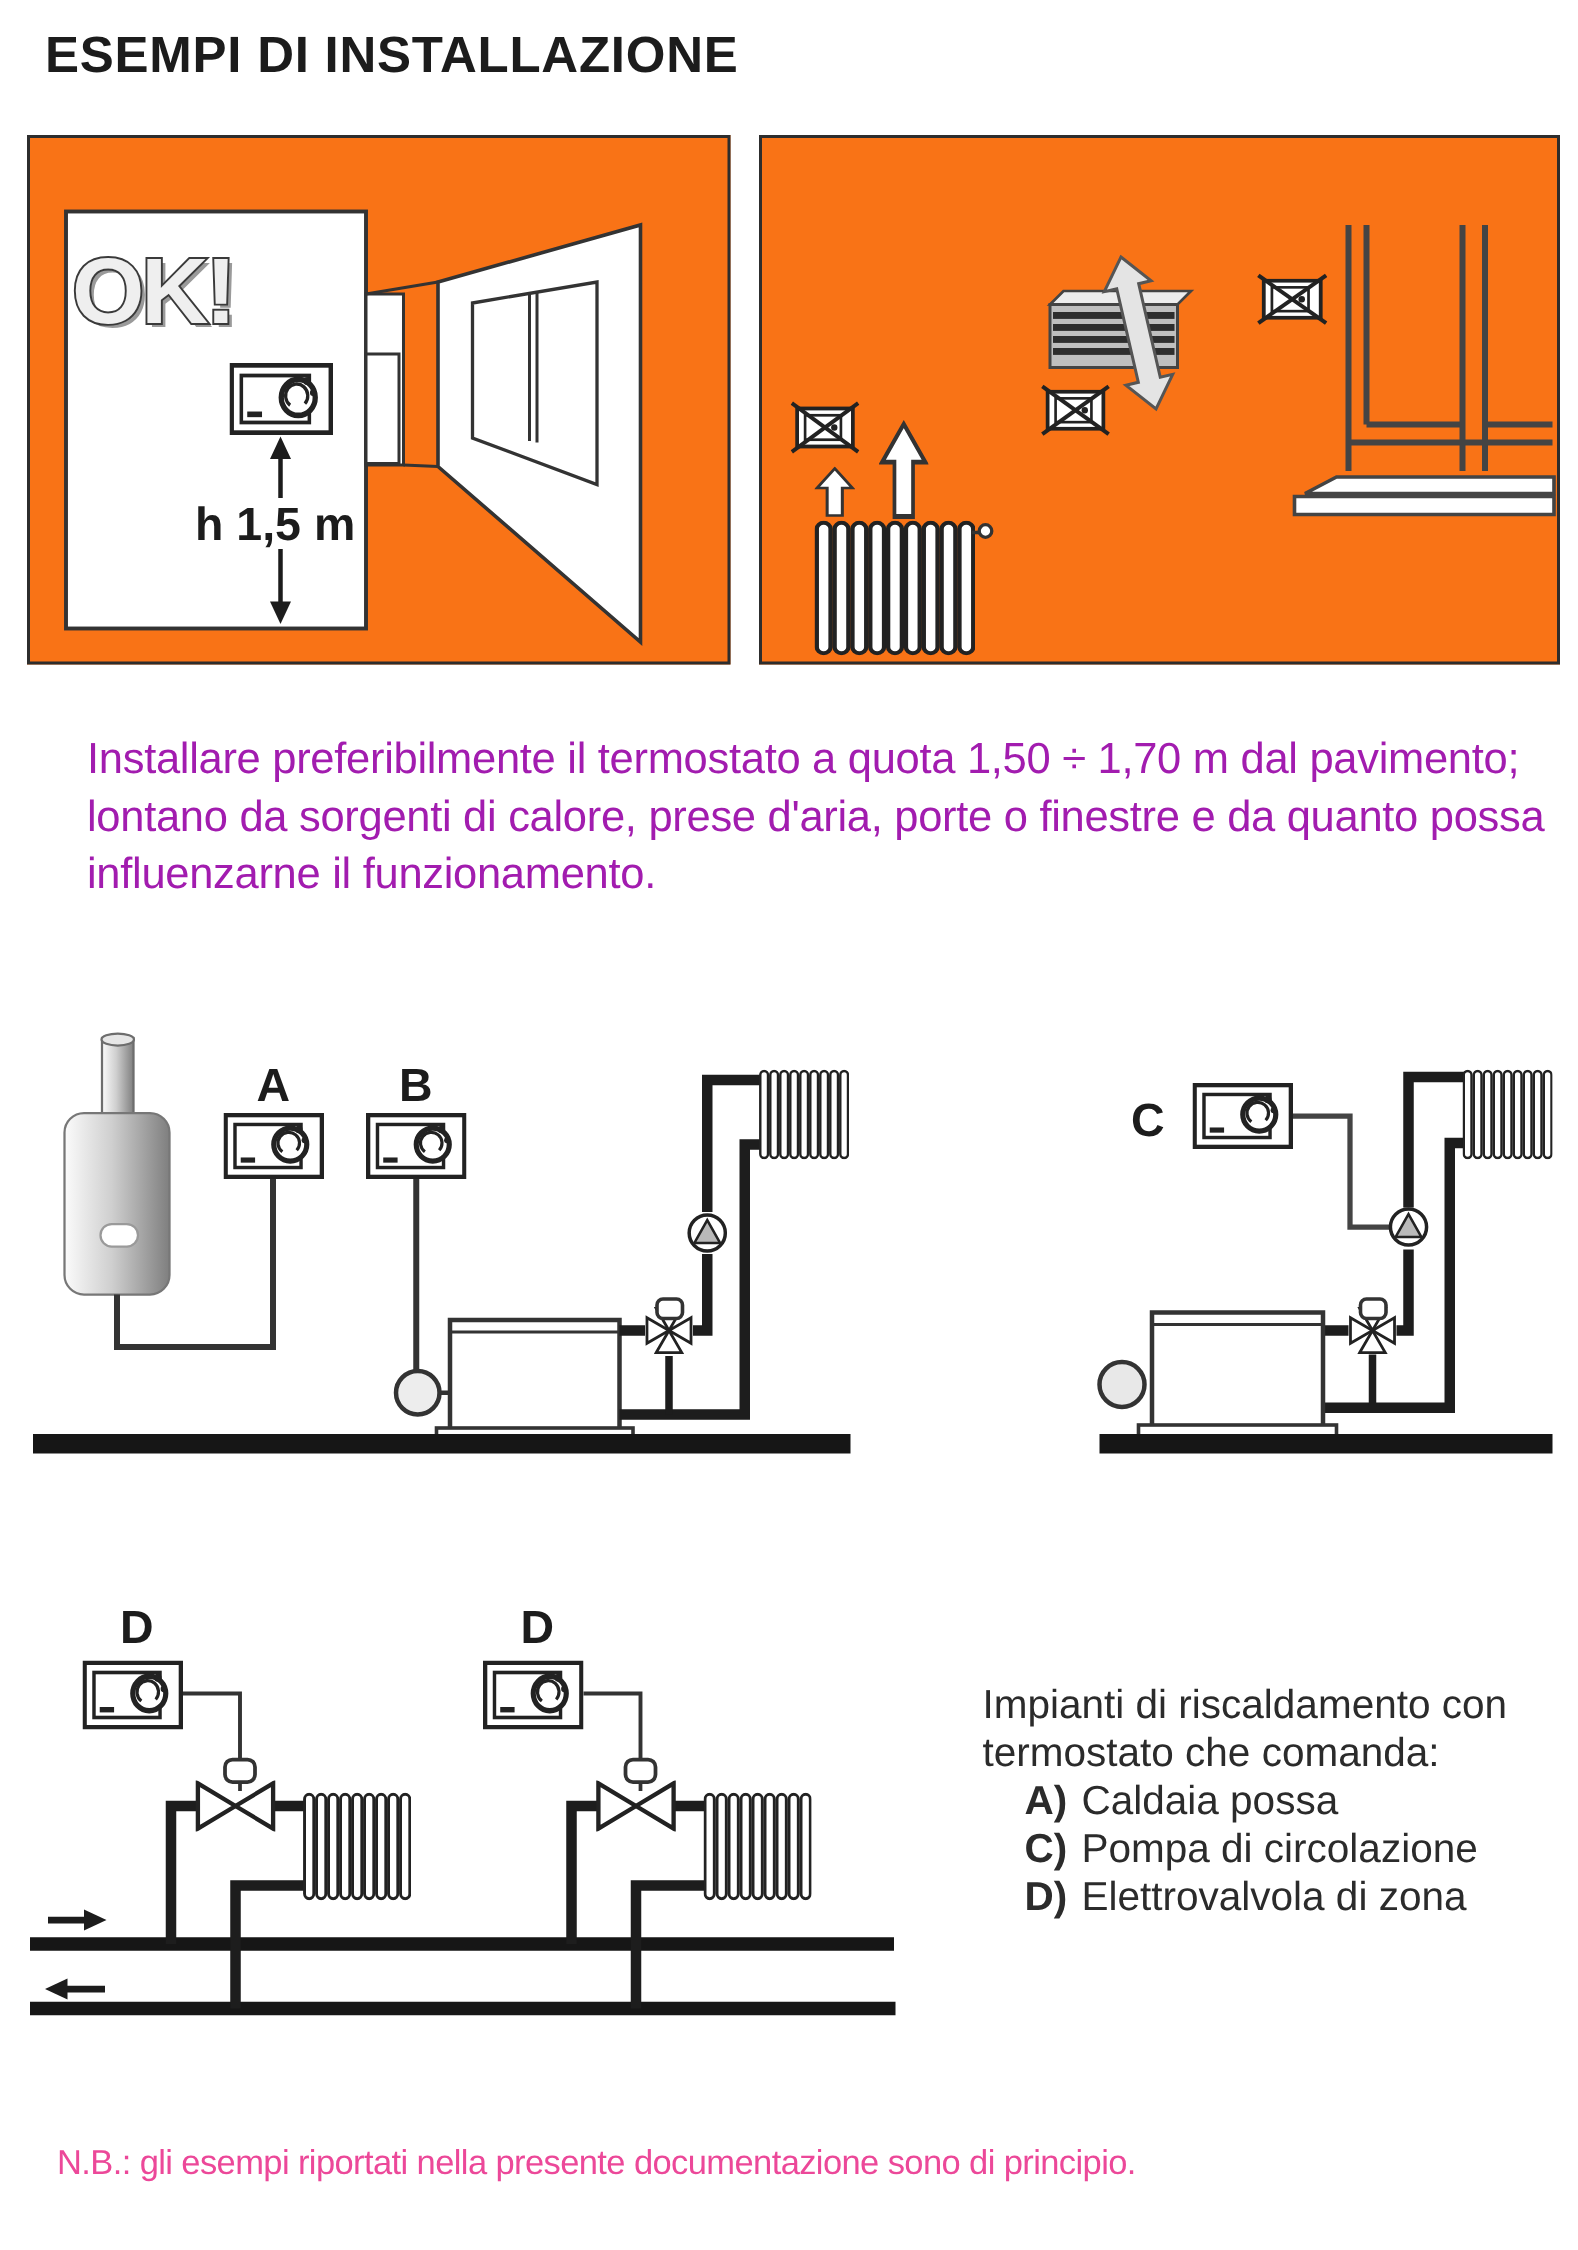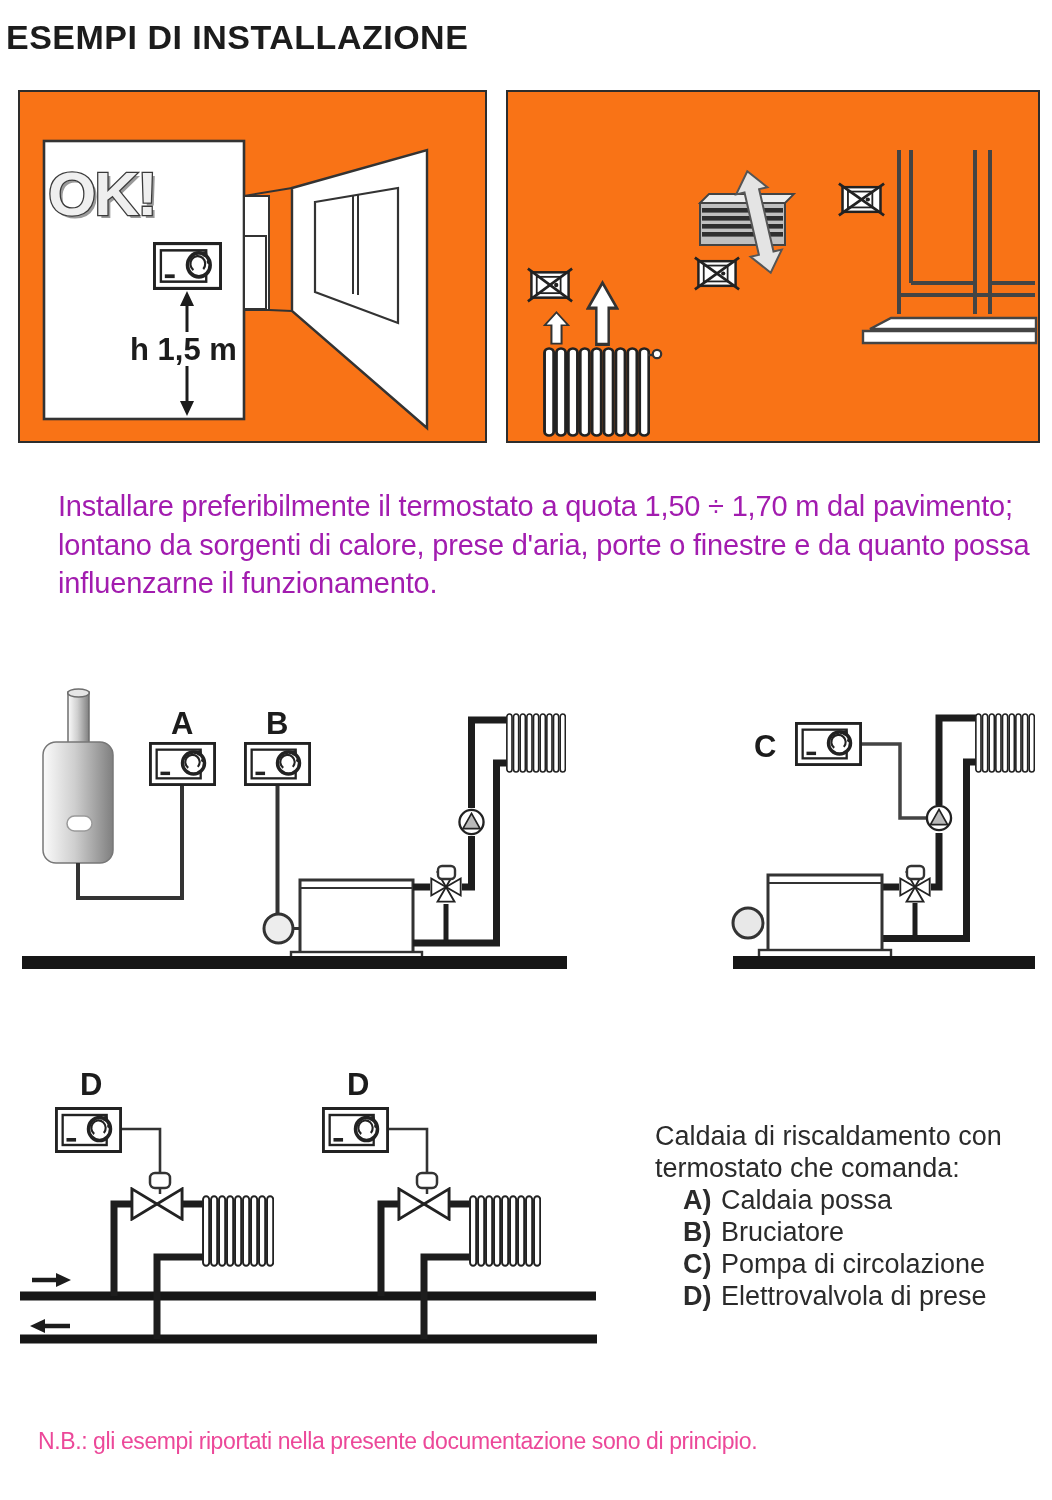--- a/index.html
+++ b/index.html
@@ -1,19 +1,19 @@
 <!DOCTYPE html>
 <html><head>
 <meta charset="utf-8">
 <style>
   html,body{margin:0;padding:0;background:#fff;}
   #page{position:relative;width:1052px;height:1500px;background:#fff;overflow:hidden;
         font-family:"Liberation Sans",sans-serif;color:#222;}
   .abs{position:absolute;}
-  #title{left:6px;top:18px;font-size:34px;font-weight:bold;letter-spacing:.5px;color:#1c1c1c;white-space:nowrap;}
+  #title{left:30px;top:18px;font-size:34px;font-weight:bold;letter-spacing:.5px;color:#1c1c1c;white-space:nowrap;}
   .figbox{border:2.5px solid #2d2d2d;background:#f97316;}
   #box-ok{left:18px;top:90px;width:465px;height:349px;}
   #box-wrong{left:506px;top:90px;width:530px;height:349px;}
   #intro{left:22px;top:487px;font-size:29px;line-height:38.5px;color:#a21caf;letter-spacing:-0.2px;margin-left:36px;}
   #intro div{white-space:nowrap;}
   #legend{left:655px;top:1120px;font-size:27px;line-height:32px;color:#2b2b2b;}
   #legend .in{white-space:nowrap;}
   .leg-item{white-space:nowrap;padding-left:28px;}
   .leg-key{font-weight:bold;display:inline-block;min-width:38px;}
   #note{left:38px;top:1428px;font-size:23px;letter-spacing:-0.4px;color:#ec4899;white-space:nowrap;}
@@ -242,30 +242,27 @@
       <line x1="43" y1="276" x2="70" y2="276" stroke="#1c1c1c" stroke-width="4.5"></line>
       <polygon points="45,269 30,276 45,283" fill="#1c1c1c"></polygon>
     </g>
     <use href="#grp-dzone"></use>
     <use href="#grp-dzone" transform="translate(267,0)"></use>
     <text class="dlab" x="80" y="45">D</text>
     <text class="dlab" x="347" y="45">D</text>
   </svg>
 
   <div class="abs" id="legend">
-    <div class="in">Caldaia di riscaldamento con</div>
+    <div class="in">Impianti di riscaldamento con</div>
     <div class="in">termostato che comanda:</div>
     <div class="leg-item">
       <span class="leg-key">A)</span><span>Caldaia possa</span>
     </div>
     <div class="leg-item">
-      <span class="leg-key">B)</span><span>Bruciatore</span>
-    </div>
-    <div class="leg-item">
       <span class="leg-key">C)</span><span>Pompa di circolazione</span>
     </div>
     <div class="leg-item">
-      <span class="leg-key">D)</span><span>Elettrovalvola di prese</span>
+      <span class="leg-key">D)</span><span>Elettrovalvola di zona</span>
     </div>
   </div>
 
   <div class="abs" id="note">N.B.: gli esempi riportati nella presente documentazione sono di principio.</div>
 </div>
 
 </body></html>

